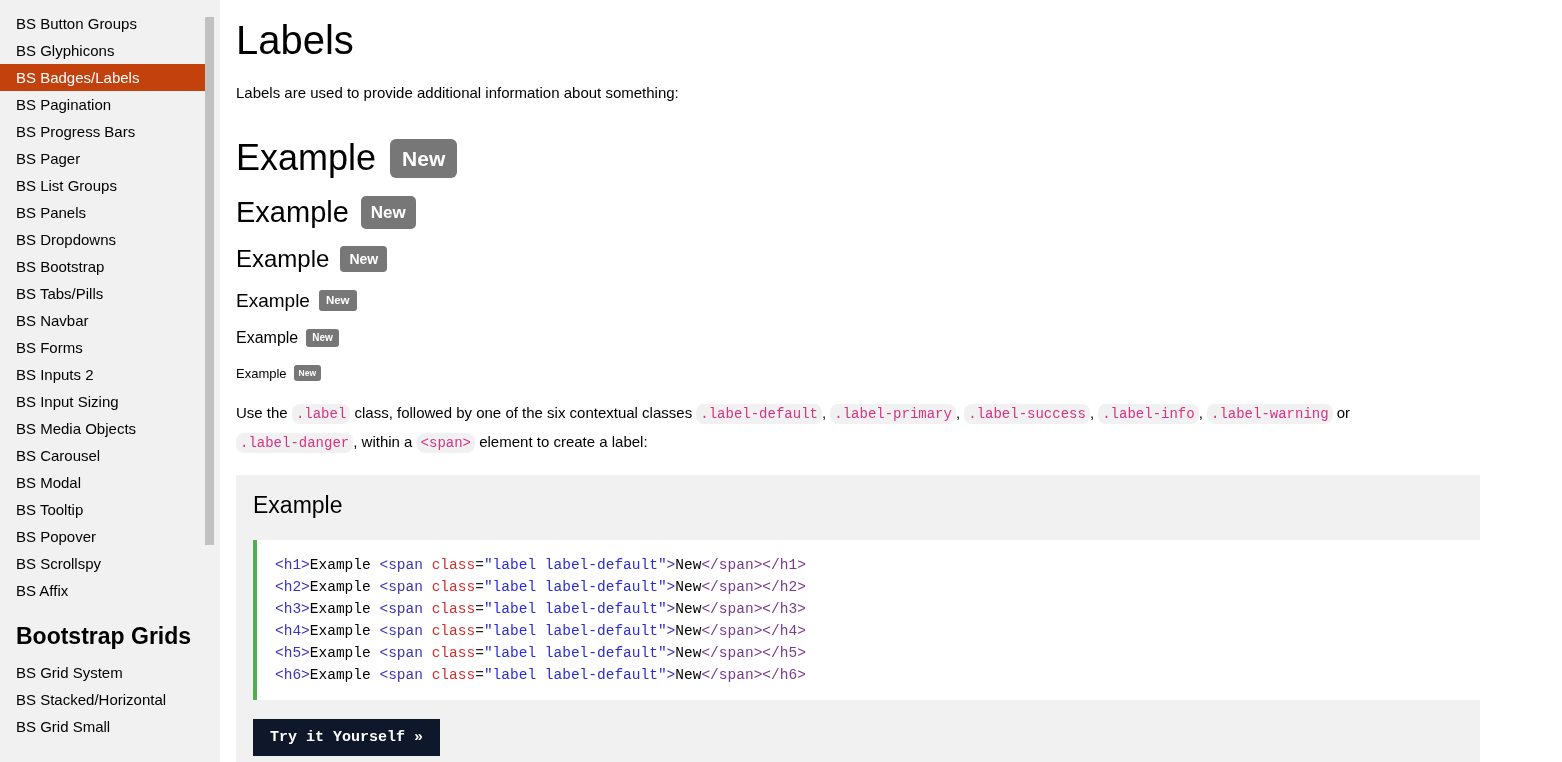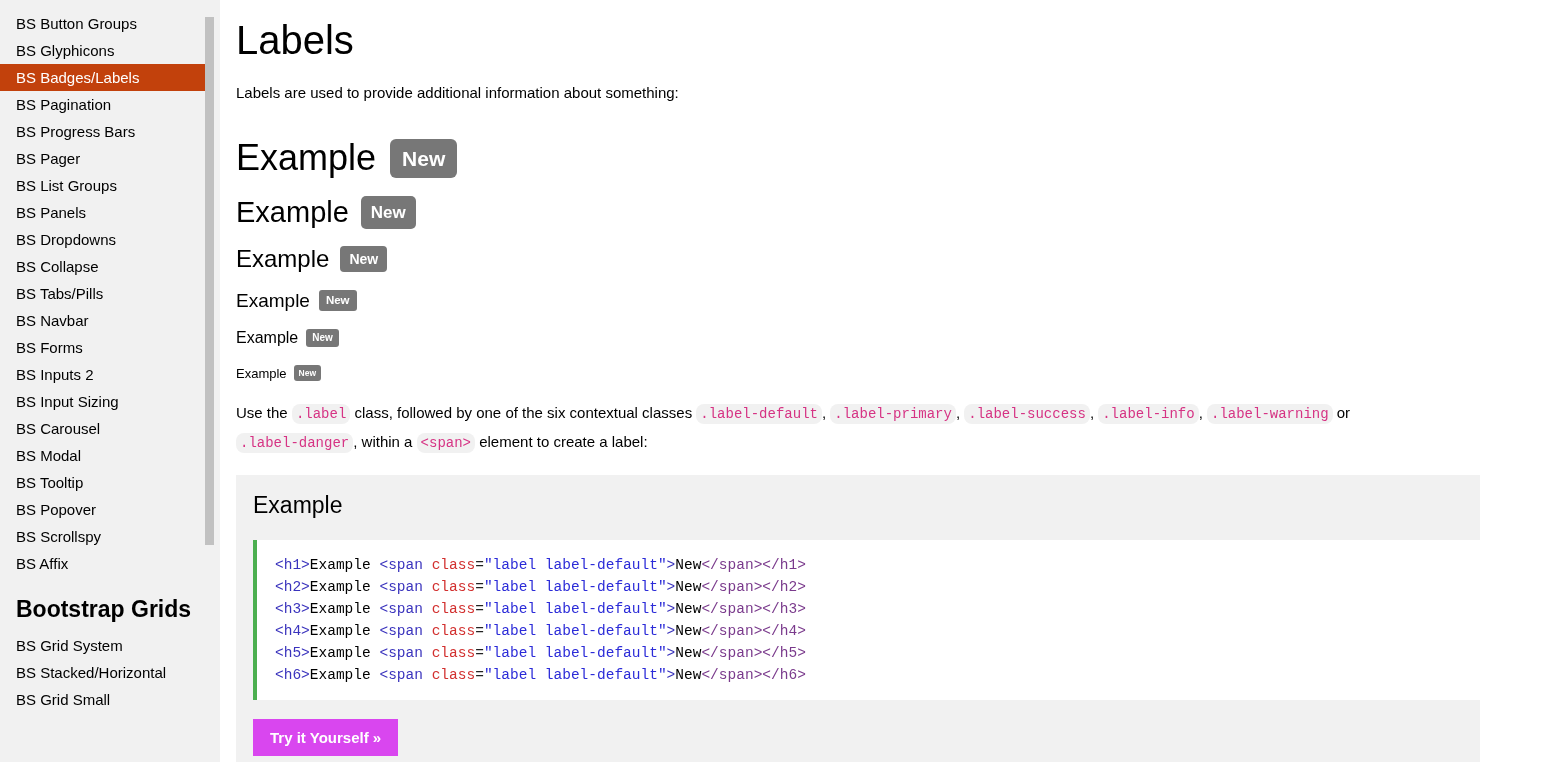--- a/index.html
+++ b/index.html
@@ -167,24 +167,24 @@
   .tok-tag    { color: #3a33bd; }
   .tok-attr   { color: #d2302f; }
   .tok-val    { color: #2b2bd8; }
   .tok-punct  { color: #222222; }
   .tok-text   { color: #000000; }
   .tok-close  { color: #7a3a8c; }
 
   .try-btn {
     display: inline-block;
     margin-top: 19px;
-    background: #d946ef;
+    background: #0f172a;
     color: #ffffff;
     border: none;
-    font-family: Liberation Sans, sans-serif;
+    font-family: Liberation Mono, monospace;
     font-size: 15px;
     font-weight: bold;
     padding: 11px 17px;
     cursor: pointer;
     line-height: 1;
   }
 </style>
 </head>
 <body>
 
@@ -213,36 +213,39 @@
         <li>
           <a class="nav-item">BS List Groups</a>
         </li>
         <li>
           <a class="nav-item">BS Panels</a>
         </li>
         <li>
           <a class="nav-item">BS Dropdowns</a>
         </li>
         <li>
-          <a class="nav-item">BS Collapse</a>
+          <a class="nav-item">BS Bootstrap</a>
         </li>
         <li>
           <a class="nav-item">BS Tabs/Pills</a>
         </li>
         <li>
           <a class="nav-item">BS Navbar</a>
         </li>
         <li>
           <a class="nav-item">BS Forms</a>
         </li>
         <li>
           <a class="nav-item">BS Inputs 2</a>
         </li>
         <li>
           <a class="nav-item">BS Input Sizing</a>
+        </li>
+        <li>
+          <a class="nav-item">BS Media Objects</a>
         </li>
         <li>
           <a class="nav-item">BS Carousel</a>
         </li>
         <li>
           <a class="nav-item">BS Modal</a>
         </li>
         <li>
           <a class="nav-item">BS Tooltip</a>
         </li>

